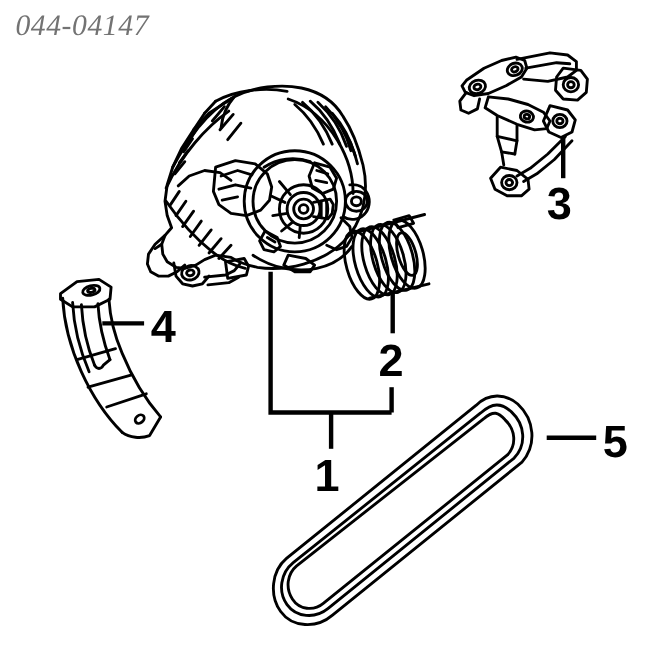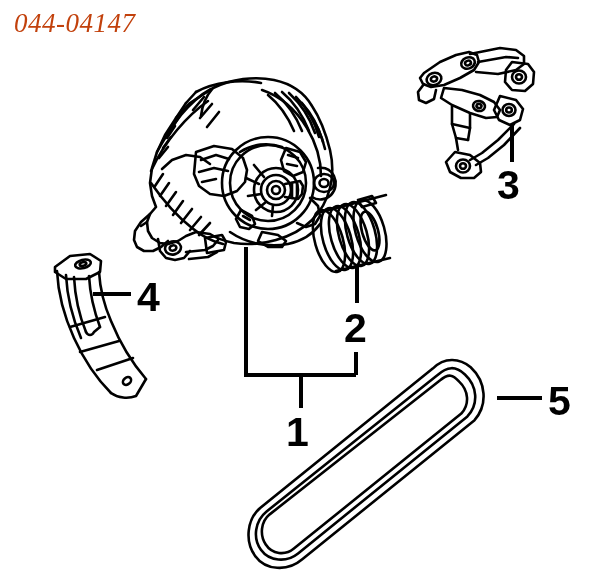--- a/index.html
+++ b/index.html
@@ -29,21 +29,21 @@
     display: block;
   }
   .catalog-title {
     position: absolute;
     left: 14px;
     top: 8px;
     font-family: "Liberation Serif", serif;
     font-style: italic;
     font-size: 27px;
     letter-spacing: 0.5px;
-    color: #c2410c;
+    color: #737373;
     white-space: nowrap;
   }
   .callout-number {
     position: absolute;
     font-family: "Liberation Sans", sans-serif;
     font-weight: bold;
     font-size: 41px;
     line-height: 41px;
     color: #000000;
     white-space: nowrap;

